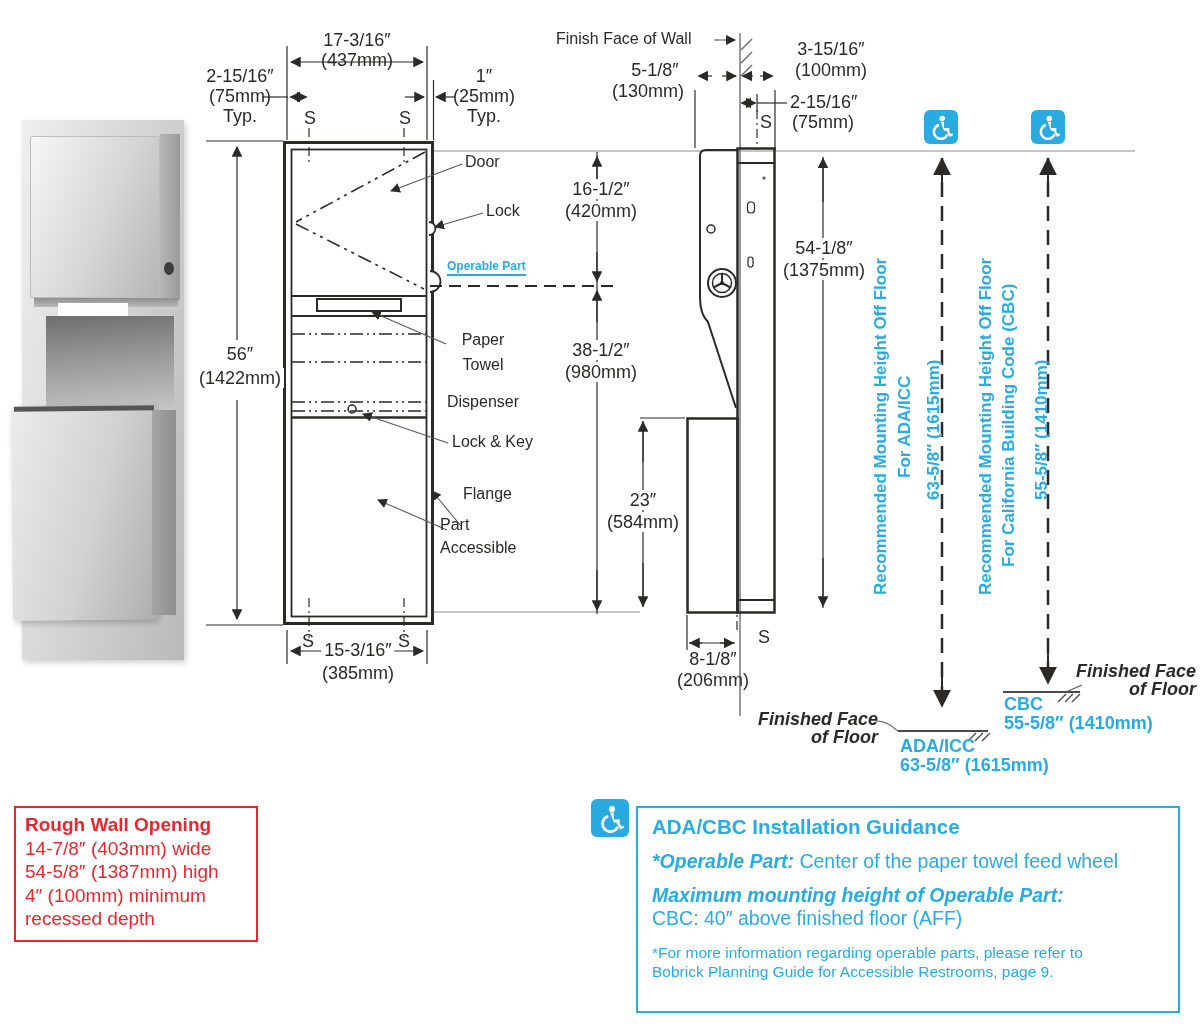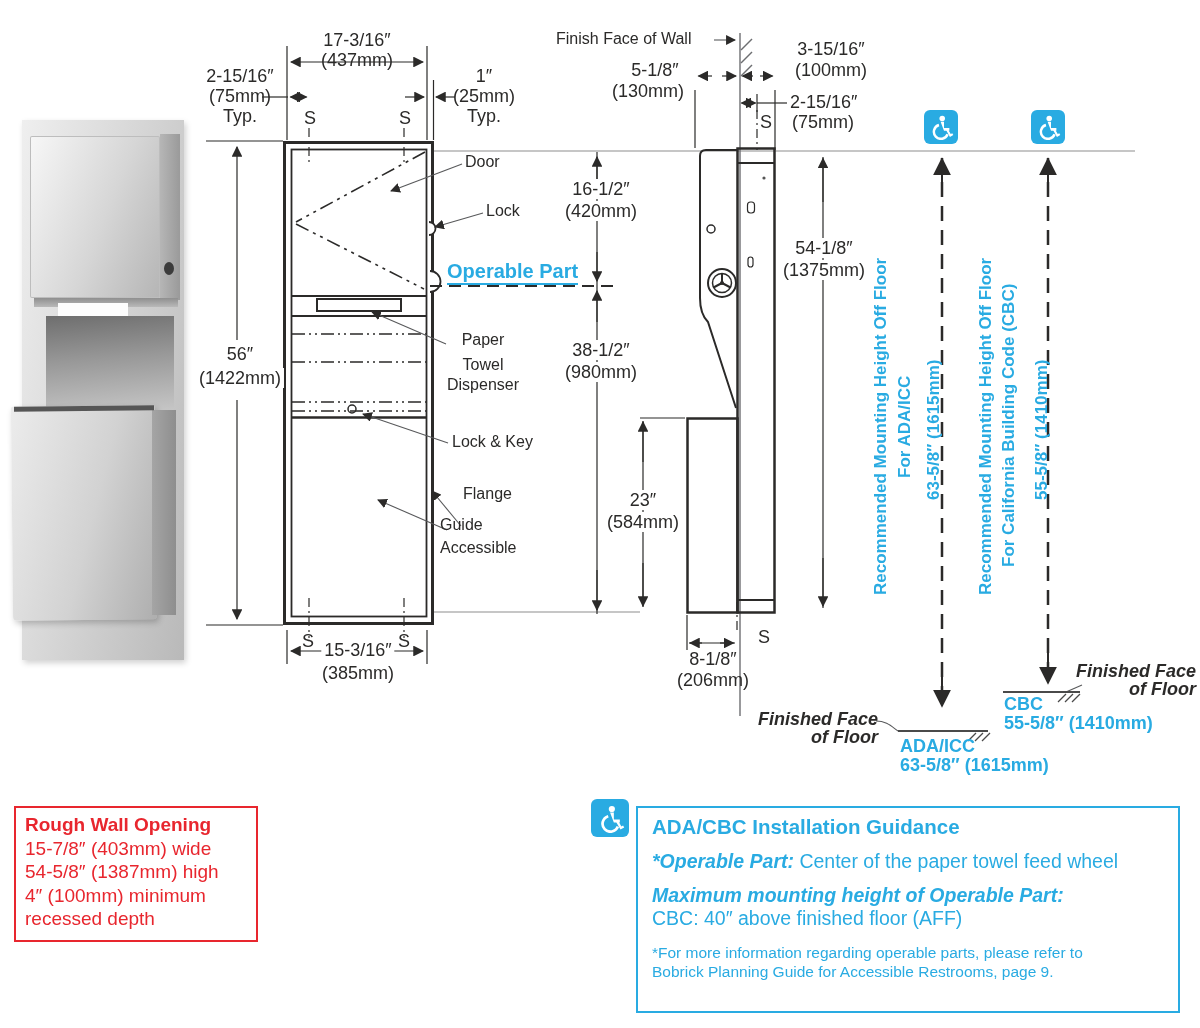--- a/index.html
+++ b/index.html
@@ -6,21 +6,21 @@
   #stage{position:relative;width:1200px;height:1028px;background:#fff;overflow:hidden;
          font-family:"Liberation Sans",sans-serif;color:#2b2a29;}
   .t{position:absolute;font-size:18px;line-height:1.12;white-space:nowrap;z-index:5;}
   .c{transform:translateX(-50%);text-align:center;}
   .r{text-align:right;}
   .wbg{background:#fff;padding:0 3px;}
   .b{font-weight:bold;}
   .i{font-style:italic;}
   .blue{color:#29abe2;}
   .lbl{font-size:16px;}
-  .op{font-size:20px;font-weight:bold;color:#29abe2;border-bottom:2.5px solid #29abe2;padding-bottom:1px;}
+  .op{font-size:12px;font-weight:bold;color:#29abe2;border-bottom:2.5px solid #29abe2;padding-bottom:1px;}
   .vt{position:absolute;white-space:nowrap;transform-origin:0 100%;transform:rotate(-90deg);
       font-weight:bold;color:#29abe2;font-size:17px;height:20px;line-height:20px;z-index:5;}
   .isa{position:absolute;background:#29abe2;border-radius:6px;display:flex;align-items:center;justify-content:center;z-index:6;}
   svg.lines{position:absolute;left:0;top:0;z-index:2;}
   
   .ph{position:absolute;z-index:1;}
   #ph-back{left:22px;top:120px;width:162px;height:540px;background:linear-gradient(100deg,#efefef,#d7d7d7 45%,#b9b9b9);box-shadow:2px 3px 6px rgba(0,0,0,.18);}
   #ph-door{left:30px;top:136px;width:130px;height:162px;background:linear-gradient(112deg,#f7f7f7,#d6d6d6 55%,#b5b5b5);border-radius:2px;box-shadow:inset 0 0 0 1px #bdbdbd;}
   #ph-doorside{left:160px;top:134px;width:20px;height:166px;background:linear-gradient(90deg,#b6b6b6,#9a9a9a);}
   #ph-lock{left:164px;top:262px;width:10px;height:13px;border-radius:50%;background:#3c3c3c;}
@@ -227,24 +227,24 @@
   <div class="t lbl" style="left:486px;top:202px">Lock</div>
   <div class="t op" style="left:447px;top:260px">Operable Part</div>
 
   <div class="t c wbg" style="left:601px;top:179px">16-1/2″</div>
   <div class="t c wbg" style="left:601px;top:201px">(420mm)</div>
   <div class="t c wbg" style="left:601px;top:340px">38-1/2″</div>
   <div class="t c wbg" style="left:601px;top:362px">(980mm)</div>
 
   <div class="t c lbl" style="left:483px;top:331px">Paper</div>
   <div class="t c lbl" style="left:483px;top:356px">Towel</div>
-  <div class="t c lbl" style="left:483px;top:376px">Dispenser</div>
+  <div class="t c lbl" style="left:483px;top:393px">Dispenser</div>
   <div class="t lbl" style="left:452px;top:433px">Lock &amp; Key</div>
   <div class="t lbl" style="left:463px;top:485px">Flange</div>
-  <div class="t lbl" style="left:440px;top:516px">Guide</div>
+  <div class="t lbl" style="left:440px;top:516px">Part</div>
   <div class="t lbl" style="left:440px;top:539px">Accessible</div>
 
   <div class="t c wbg" style="left:240px;top:344px">56″</div>
   <div class="t c wbg" style="left:240px;top:368px">(1422mm)</div>
   <div class="t c wbg" style="left:358px;top:640px">15-3/16″</div>
   <div class="t c wbg" style="left:358px;top:663px">(385mm)</div>
 
   <div class="t lbl" style="left:556px;top:30px">Finish Face of Wall</div>
   <div class="t c" style="left:655px;top:60px">5-1/8″</div>
   <div class="t c" style="left:648px;top:81px">(130mm)</div>
@@ -297,21 +297,21 @@
     <svg width="29" height="29" viewBox="0 0 32 32">
         <circle cx="17.5" cy="5.5" r="3.4" fill="#fff"></circle>
         <path d="M15.5 9.5 h4.2 v7.6 h6.6 v3.4 h-6.6 z" fill="#fff"></path>
         <path d="M13.5 13.5 a8.7 8.7 0 1 0 10.6 11.4" stroke="#fff" stroke-width="3" fill="none"></path>
         <path d="M23.5 19.5 l4 7 l3 -1.7" stroke="#fff" stroke-width="2.6" fill="none"></path>
       </svg>
   </div>
 
   <div id="rough">
     <div class="b">Rough Wall Opening</div>
-    <div>15-7/8″ (403mm) wide</div>
+    <div>14-7/8″ (403mm) wide</div>
     <div>54-5/8″ (1387mm) high</div>
     <div>4″ (100mm) minimum</div>
     <div>recessed depth</div>
   </div>
 
   <div id="guide">
     <div class="title">ADA/CBC Installation Guidance</div>
     <div class="row">
       <span class="b i">*Operable Part:</span><span> Center of the paper towel feed wheel</span>
     </div>

